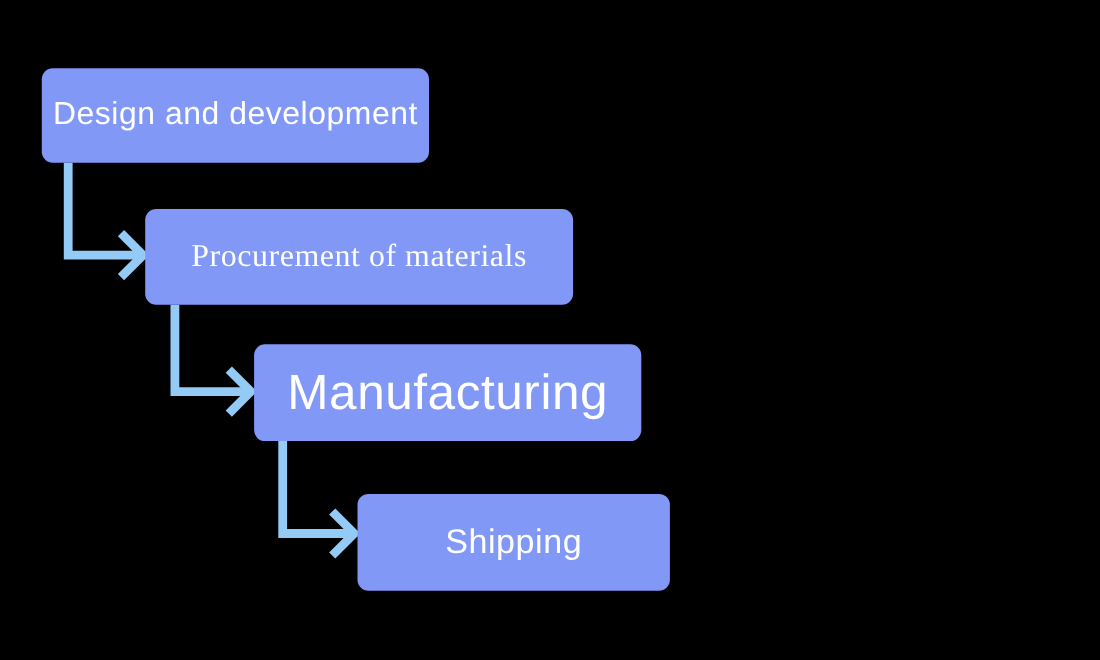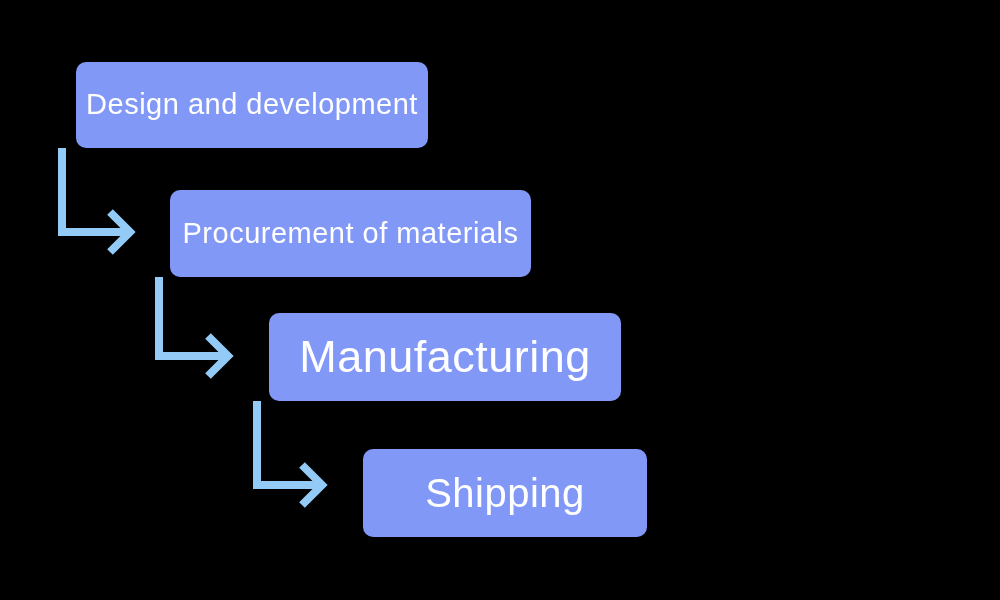--- a/index.html
+++ b/index.html
@@ -36,26 +36,25 @@
     position: absolute;
     display: flex;
     align-items: center;
     justify-content: center;
     background: var(--box-fill);
     color: var(--text);
     border-radius: 10px;
     text-align: center;
     letter-spacing: 0.5px;
     line-height: 1.1;
-    margin-left: 38px;
   }
   .step-1 { left: 38px;  top: 62px;  width: 352px; height: 86px; font-size: 29px; }
-  .step-2 { left: 132px; top: 190px; width: 361px; height: 87px; font-size: 29px; }
+  .step-2 { left: 132px; top: 190px; width: 389px; height: 87px; font-size: 29px; font-family: Liberation Serif, serif; }
   .step-3 { left: 231px; top: 313px; width: 352px; height: 88px; font-size: 45px; }
-  .step-4 { left: 325px; top: 449px; width: 284px; height: 88px; font-size: 40px; }
+  .step-4 { left: 325px; top: 449px; width: 284px; height: 88px; font-size: 31px; }
 </style>
 </head>
 <body>
 
 <div class="canvas">
 
   <svg class="connectors" viewBox="0 0 1000 600" xmlns="http://www.w3.org/2000/svg" aria-hidden="true">
 
     <g>
       <path d="M 62 148 L 62 232 L 126 232"></path>

